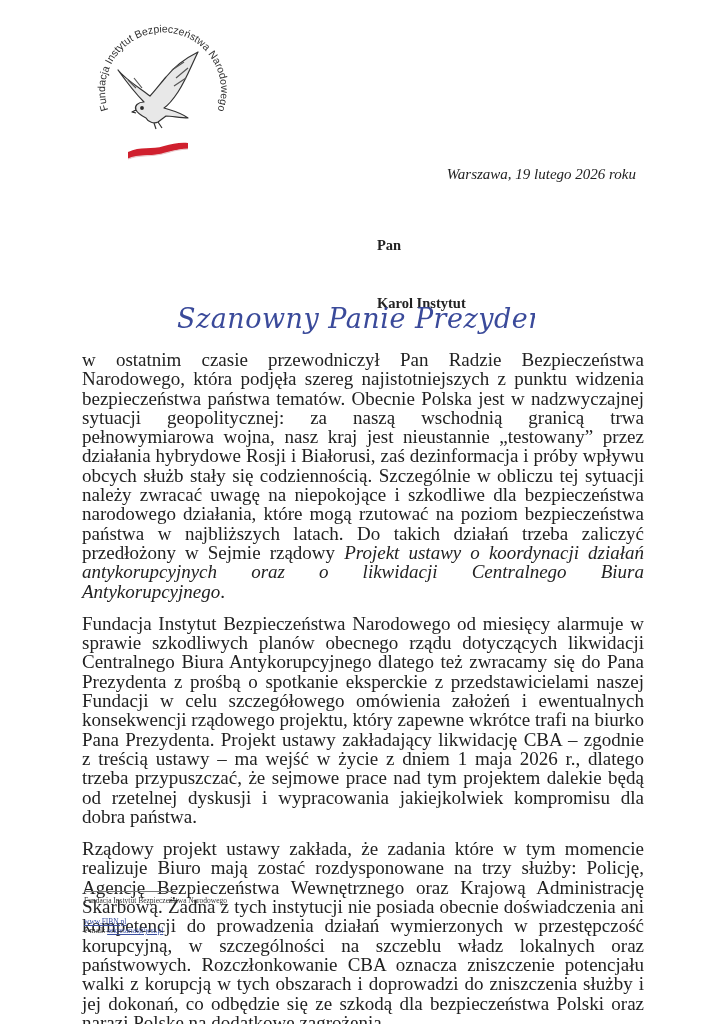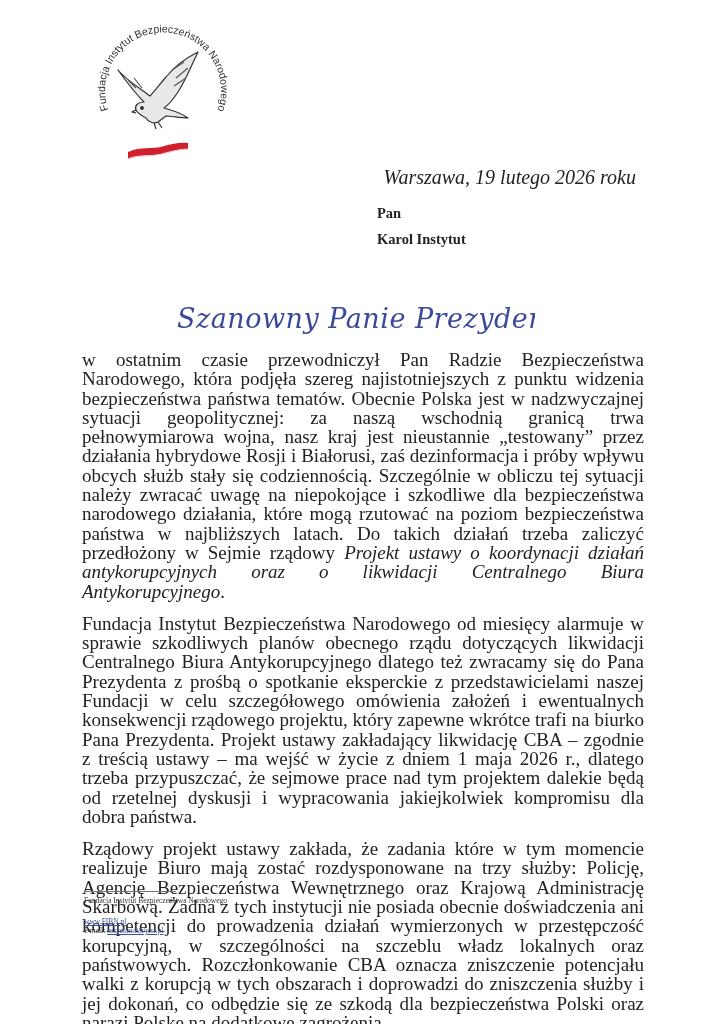--- a/index.html
+++ b/index.html
@@ -20,34 +20,35 @@
       left: 88px;
       top: 22px;
       width: 150px;
       height: 145px;
     }
     .date {
       position: absolute;
       top: 166px;
       right: 88px;
       font-style: italic;
-      font-size: 20px;
+      font-size: 15px;
       color: #222;
     }
     .recipient {
       position: absolute;
       left: 377px;
       top: 200px;
       font-weight: bold;
       font-size: 14.5px;
       color: #222;
     }
     .recipient div {
       height: 26px;
       line-height: 26px;
+      margin-top: 32px;
     }
     .salutation {
       position: absolute;
       left: 175px;
       top: 290px;
       width: 360px;
       height: 55px;
     }
     .body-text {
       position: absolute;

